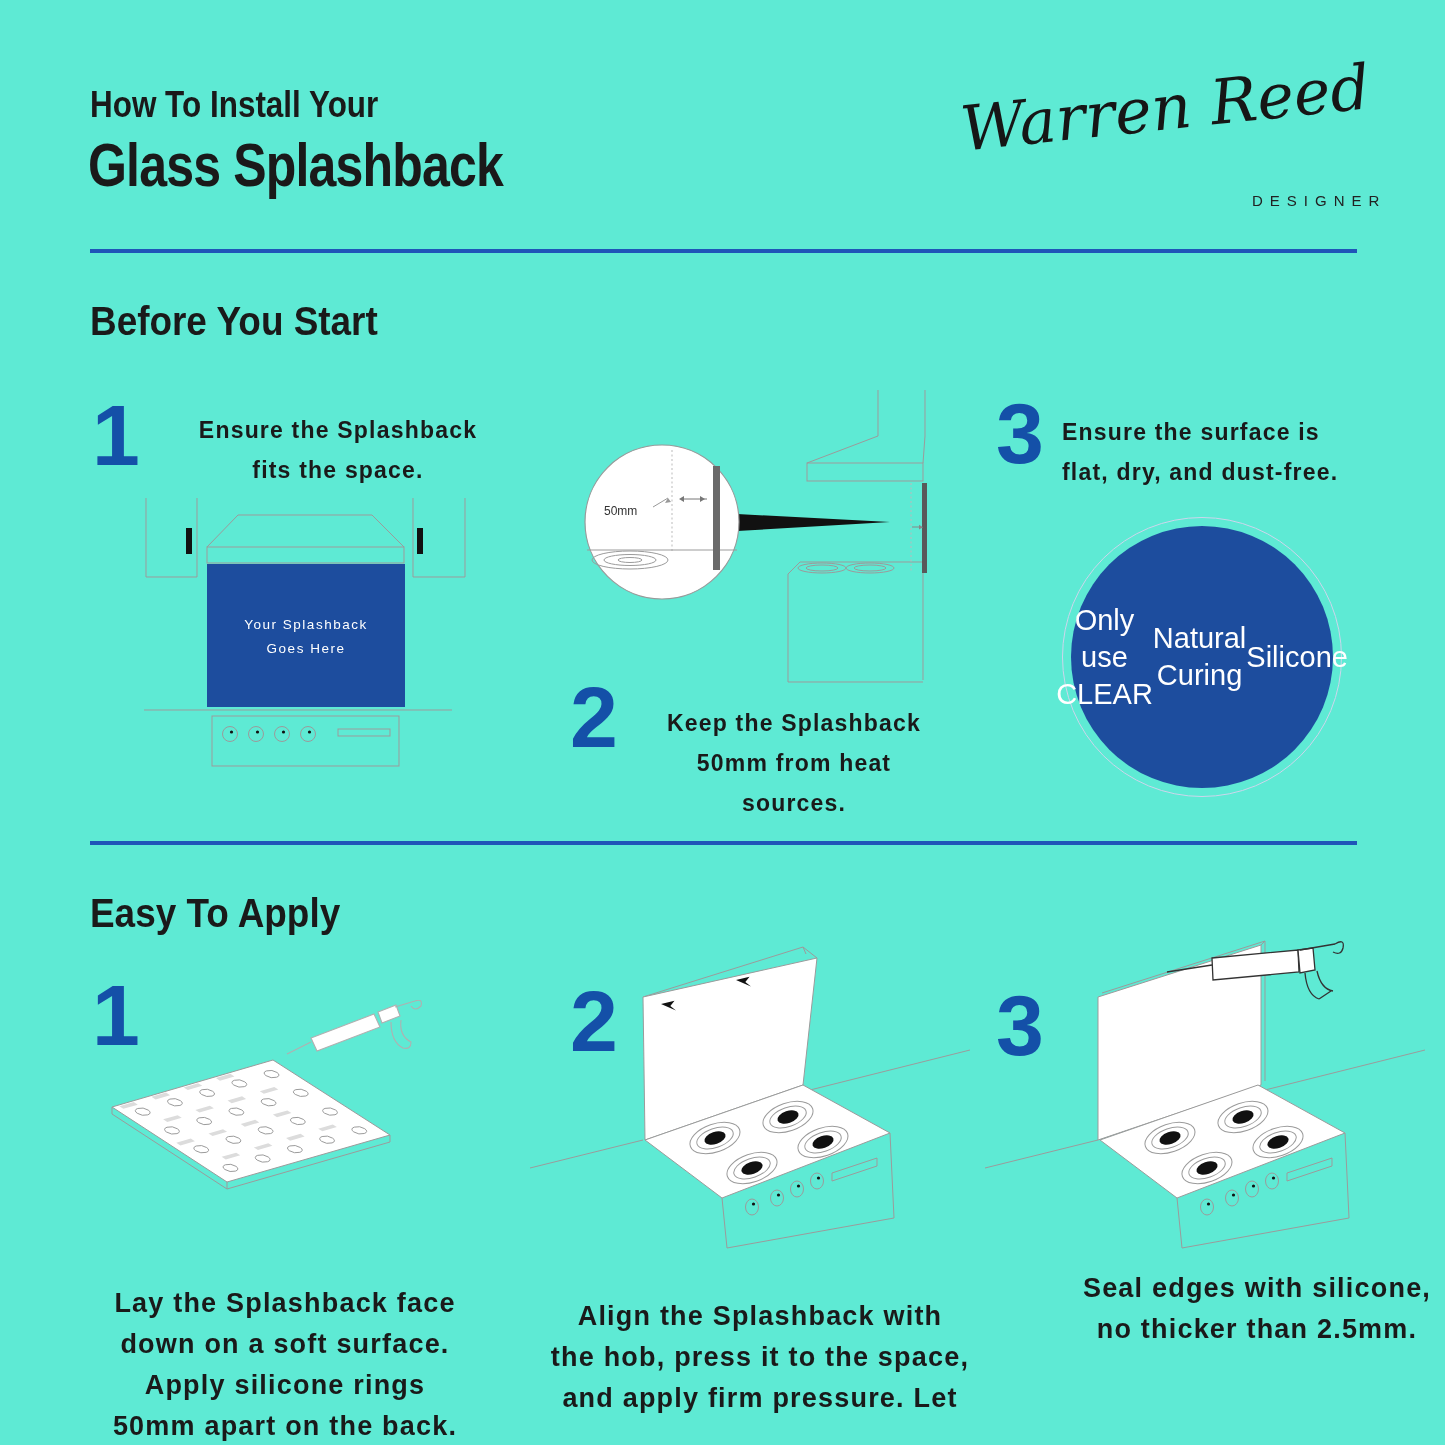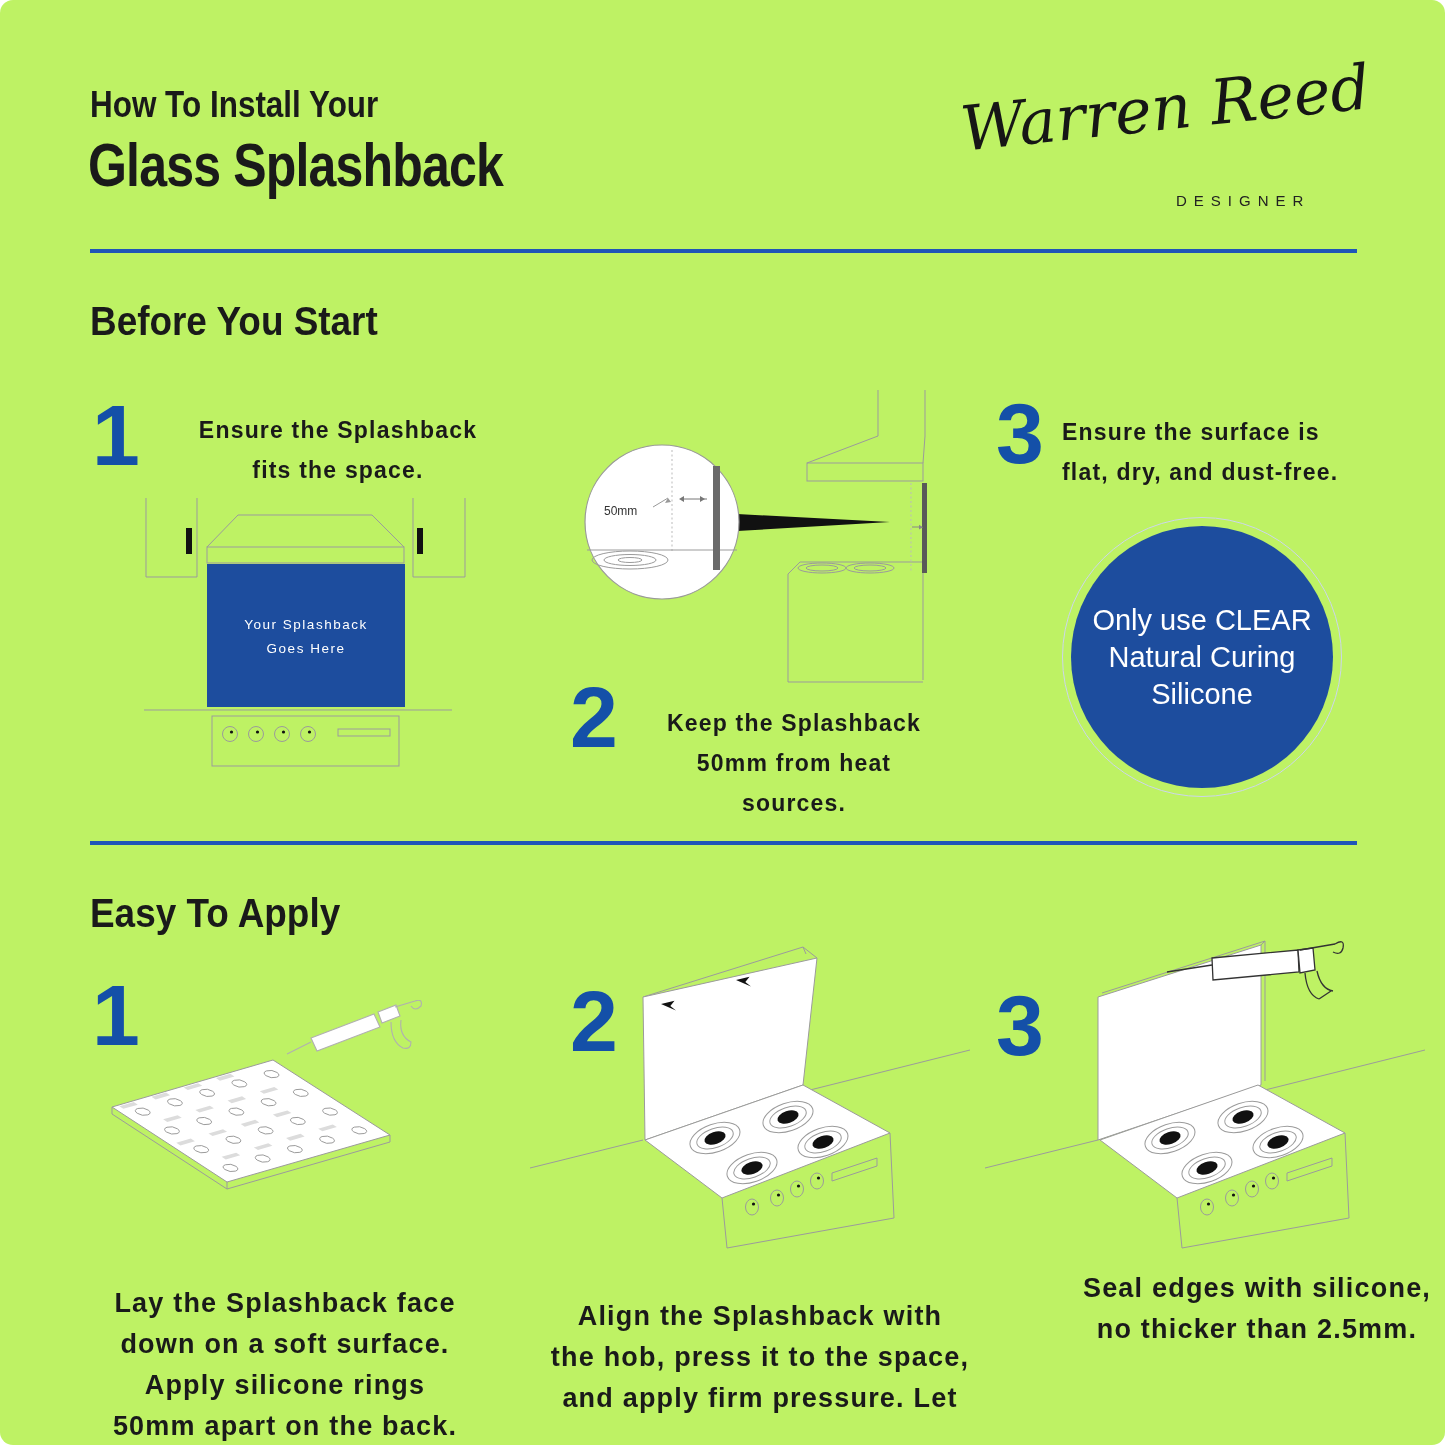--- a/index.html
+++ b/index.html
@@ -1,57 +1,57 @@
 <!DOCTYPE html>
 <html><head>
 <meta charset="utf-8">
 <style>
   * { box-sizing: border-box; margin: 0; padding: 0; }
   html,body { background:#fff; }
   .page {
-    position: relative; width: 1445px; height: 1445px; background: #bef264;
-    font-family: "Liberation Sans", sans-serif; color: #1a1a1a; overflow: hidden; border-radius: 13px;
+    position: relative; width: 1445px; height: 1445px; background: #5eead4;
+    font-family: "Liberation Sans", sans-serif; color: #1a1a1a; overflow: hidden;
   }
   .abs { position: absolute; }
   .title-line1 {
     left: 90px; top: 84px; font-size: 37px; font-weight: 700;
     transform: scaleX(0.85); transform-origin: left top; white-space: nowrap;
   }
   .title-line2 {
     left: 88px; top: 130px; font-size: 61px; font-weight: 700; letter-spacing: -1px;
     transform: scaleX(0.82); transform-origin: left top; white-space: nowrap;
   }
   .signature {
     left: 960px; top: 72px; width: 400px; text-align: center;
     font-family: "DejaVu Serif", serif; font-style: italic; font-size: 62px;
     transform: rotate(-6deg); color: #161616; white-space: nowrap;
   }
   .designer {
-    left: 1176px; top: 192px; font-size: 15px; letter-spacing: 7px; color: #222;
+    left: 1252px; top: 192px; font-size: 15px; letter-spacing: 7px; color: #222;
     font-weight: 400; white-space: nowrap;
   }
   .divider { left: 90px; width: 1267px; height: 4px; background: #1f55b8; }
   .divider.d1 { top: 249px; }
   .divider.d2 { top: 841px; }
   .section-heading {
     font-size: 41px; font-weight: 700; transform: scaleX(0.9);
     transform-origin: left top; white-space: nowrap;
   }
   .big-num {
     font-size: 86px; font-weight: 700; color: #1450a8; line-height: 86px;
   }
   .step-text { font-size: 23px; font-weight: 700; line-height: 40px; letter-spacing: 1.2px; }
   .center { text-align: center; }
   .badge-ring {
     left: 1062px; top: 517px; width: 280px; height: 280px; border-radius: 50%;
     border: 1px solid #ccd6ec;
   }
   .badge {
     left: 1071px; top: 526px; width: 262px; height: 262px; border-radius: 50%;
-    background: #1d4d9e; color: #ffffff; display: flex; flex-direction: column;
+    background: #1d4d9e; color: #ffffff; display: flex; flex-direction: row;
     align-items: center; justify-content: center; text-align: center;
   }
   .badge div { font-size: 29px; line-height: 37px; font-weight: 400; }
   .caption { font-size: 27px; font-weight: 700; line-height: 41px; letter-spacing: 1.2px; text-align: center; }
   svg { display: block; }
   svg text { font-family: "Liberation Sans", sans-serif; }
 </style>
 </head>
 <body>
 

